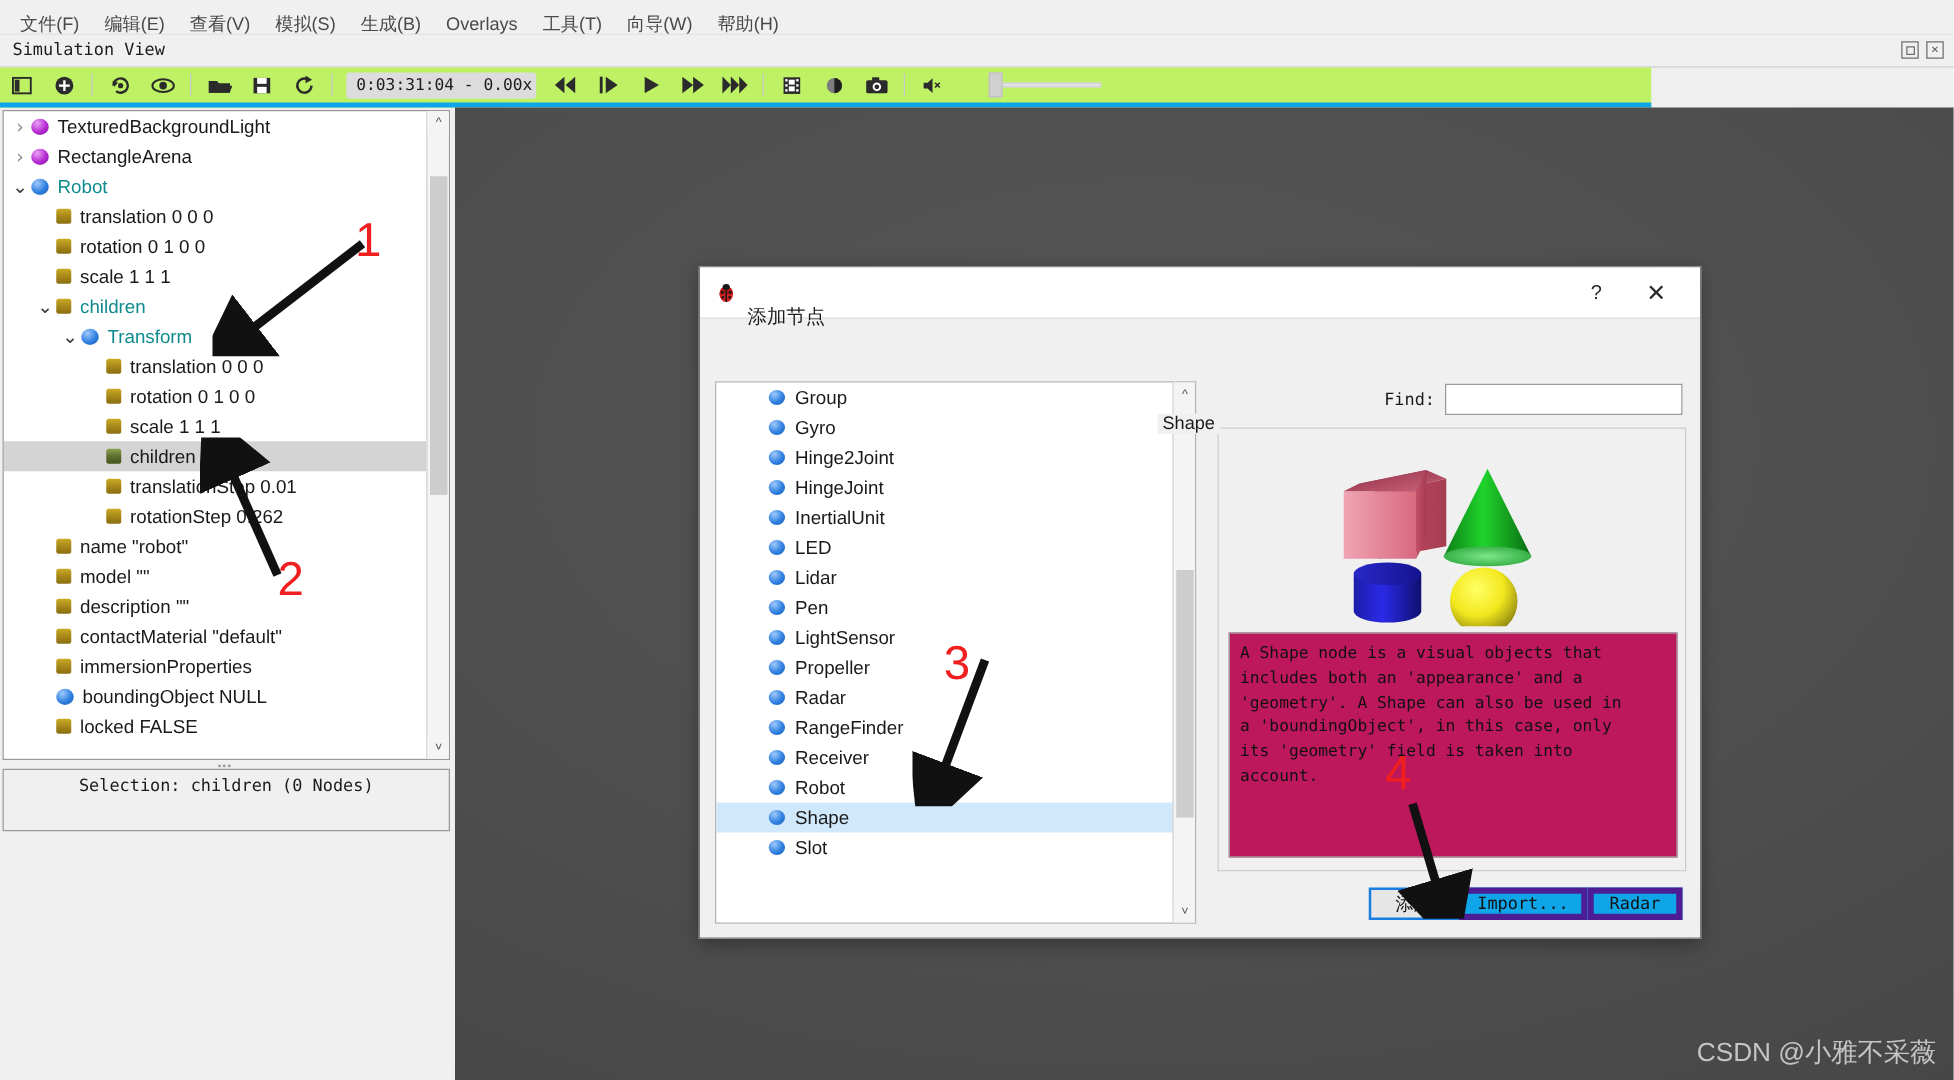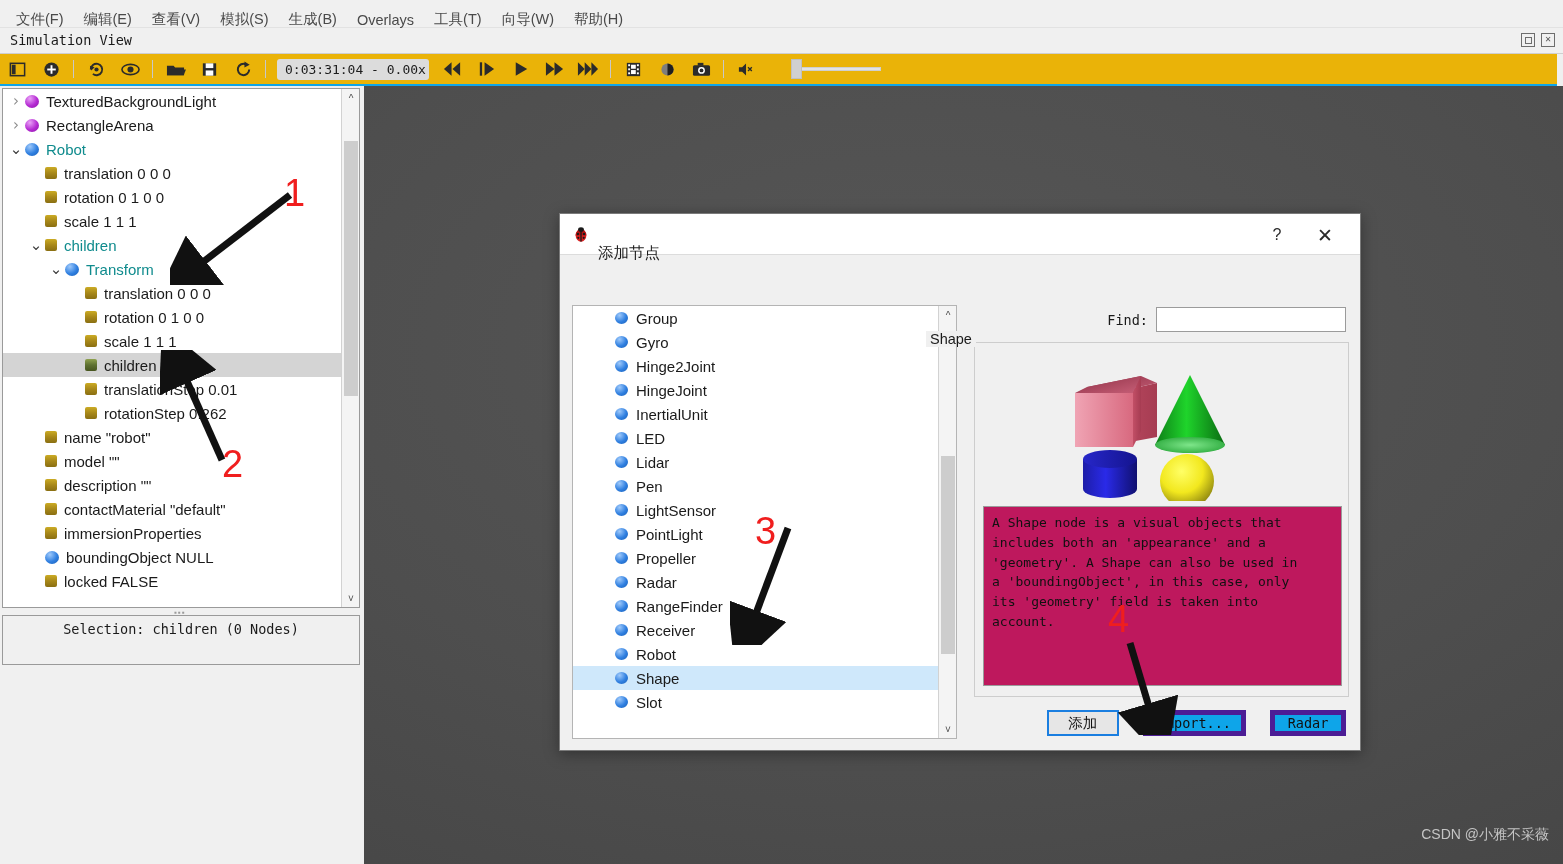--- a/index.html
+++ b/index.html
@@ -58,24 +58,24 @@
     font-size: 8px; color: #555;
     line-height: 1;
   }
   .win-btn .inner-sq {
     width: 7px; height: 7px; border: 1px solid #6d6d6d;
   }
 
   
   .toolbar {
     position: absolute; left: 0; top: 54px;
-    width: 1557px; height: 32px;
-    background: #eab308;
+    width: 1321px; height: 32px;
+    background: #bef264;
     display: flex; align-items: center;
-    border-bottom: 2px solid #0ea5e9;
+    border-bottom: 4px solid #0ea5e9;
   }
   .tb-btn {
     width: 34px; height: 30px;
     display: flex; align-items: center; justify-content: center;
     cursor: default;
   }
   .tb-sep {
     width: 1px; height: 18px; background: #c8c8c8; margin: 0 5px;
   }
   .tb-time {
@@ -208,22 +208,22 @@
   }
 
   
   .viewport {
     position: absolute; left: 364px; top: 86px;
     width: 1199px; height: 778px;
     background: radial-gradient(ellipse 120% 110% at 46% 34%, #565656 0%, #4e4e4e 45%, #414141 100%);
     overflow: hidden;
   }
   .watermark {
-    position: absolute; right: 14px; bottom: 20px;
-    font-size: 14px;
+    position: absolute; right: 14px; bottom: 8px;
+    font-size: 21px;
     color: #cfcfcf;
     font-family: "Liberation Sans", sans-serif;
     opacity: .92;
     margin-left: 25px;
   }
 
   
   .dialog {
     position: absolute; left: 559px; top: 213px;
     width: 802px; height: 538px;
@@ -328,21 +328,21 @@
     font-family: "DejaVu Sans Mono", monospace;
     font-size: 13px;
     line-height: 1.52;
     color: #111;
     white-space: pre-wrap;
     overflow: hidden;
   }
 
   .dlg-buttons {
     position: absolute; right: 14px; top: 455px;
-    display: flex; gap: 24px; align-items: center;
+    display: flex; gap: 0; align-items: center;
   }
   .btn {
     min-width: 76px; height: 26px;
     background: #0ea5e9;
     border: 5px solid #4c1d95;
     font-family: "DejaVu Sans Mono", monospace;
     font-size: 13.5px;
     color: #111;
     display: flex; align-items: center; justify-content: center;
     cursor: default;
@@ -718,24 +718,20 @@
               <span class="nl-bullet"></span>
               <span class="nl-label">Lidar</span>
             </div>
             <div class="nl-row">
               <span class="nl-bullet"></span>
               <span class="nl-label">Pen</span>
             </div>
             <div class="nl-row">
               <span class="nl-bullet"></span>
               <span class="nl-label">LightSensor</span>
-            </div>
-            <div class="nl-row">
-              <span class="nl-bullet"></span>
-              <span class="nl-label">PointLight</span>
             </div>
             <div class="nl-row">
               <span class="nl-bullet"></span>
               <span class="nl-label">Propeller</span>
             </div>
             <div class="nl-row">
               <span class="nl-bullet"></span>
               <span class="nl-label">Radar</span>
             </div>
             <div class="nl-row">

